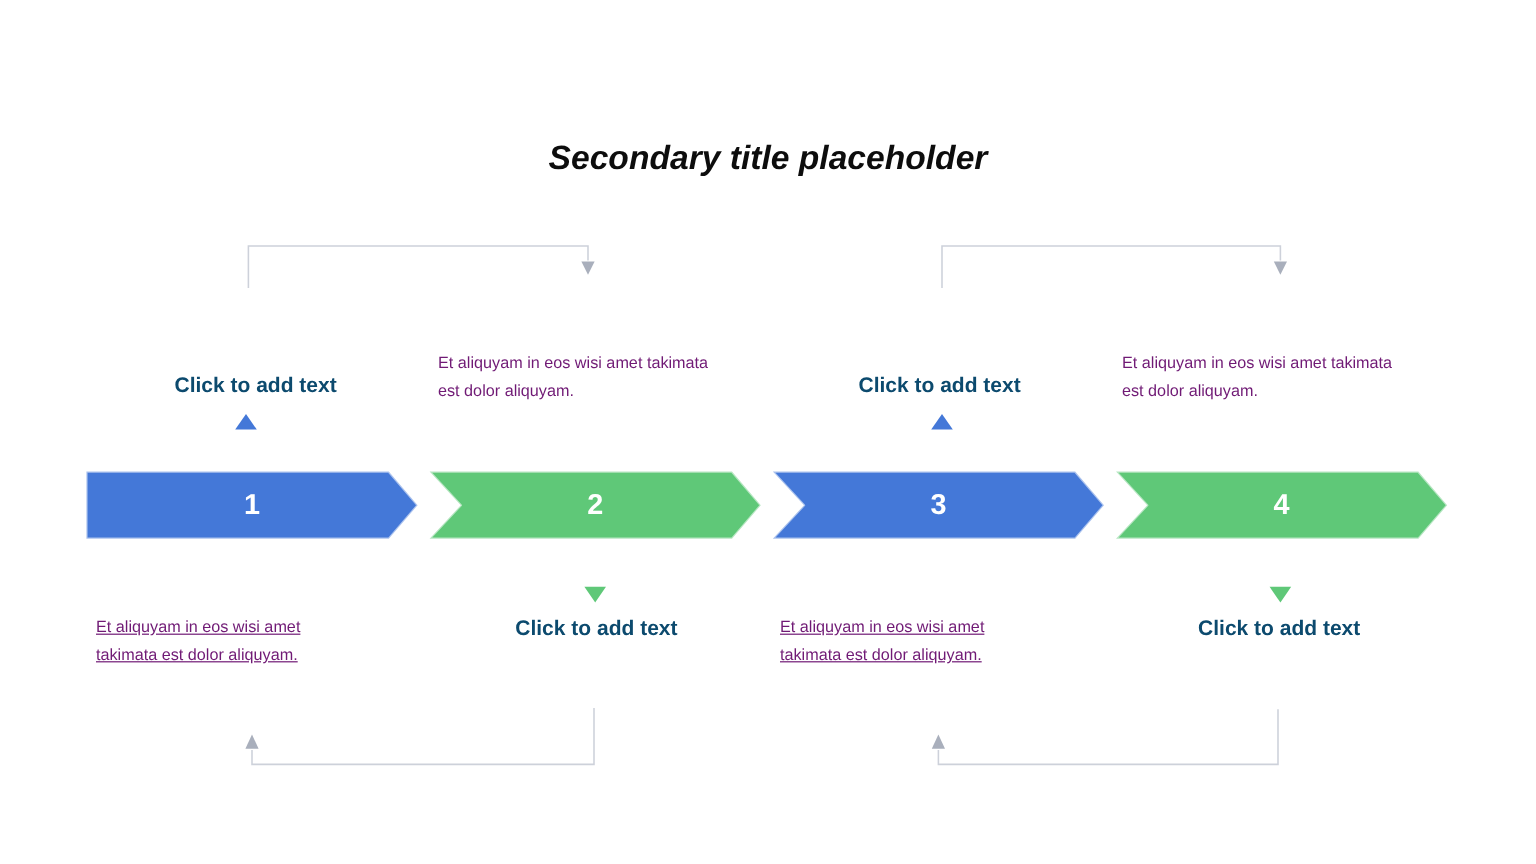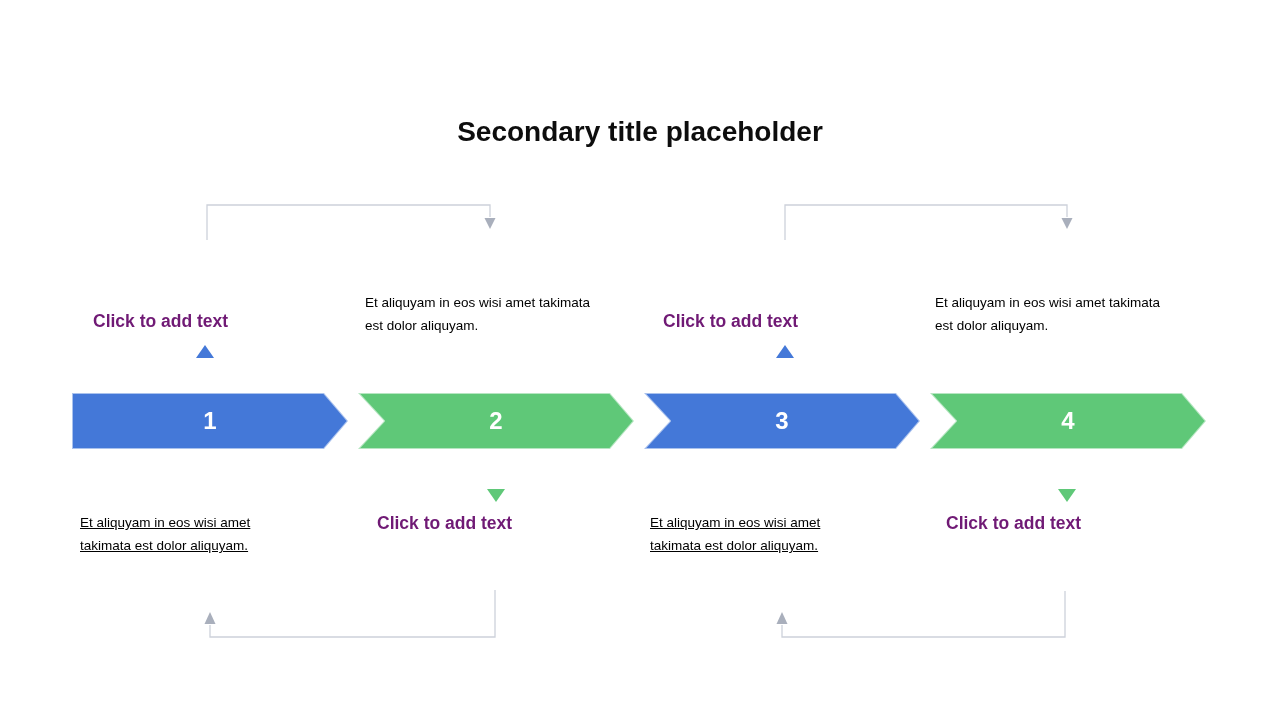--- a/index.html
+++ b/index.html
@@ -15,20 +15,21 @@
     position: absolute;
     top: 115px;
     left: 0;
     width: 1280px;
     text-align: center;
     font-size: 28px;
     line-height: 34px;
     font-weight: bold;
     color: #0d0d0d;
     margin: 0;
+    font-style: italic;
   }
   .layer-svg {
     position: absolute;
     top: 0;
     left: 0;
     width: 1280px;
     height: 720px;
   }
   .step-number {
     position: absolute;
@@ -37,31 +38,31 @@
     line-height: 56px;
     width: 80px;
     text-align: center;
     color: #ffffff;
     font-size: 24px;
     font-weight: bold;
   }
   .placeholder-label {
     position: absolute;
     width: 240px;
-    text-align: left;
+    text-align: center;
     font-size: 17.5px;
     line-height: 21px;
     font-weight: bold;
-    color: #701a75;
+    color: #0c4a6e;
   }
   .description {
     position: absolute;
     font-size: 13.5px;
     line-height: 23px;
-    color: #000000;
+    color: #701a75;
   }
   .description.top { width: 285px; }
   .description.bottom { width: 225px; text-decoration: underline; }
   .marker {
     position: absolute;
     width: 0;
     height: 0;
     border-left: 9px solid transparent;
     border-right: 9px solid transparent;
   }

